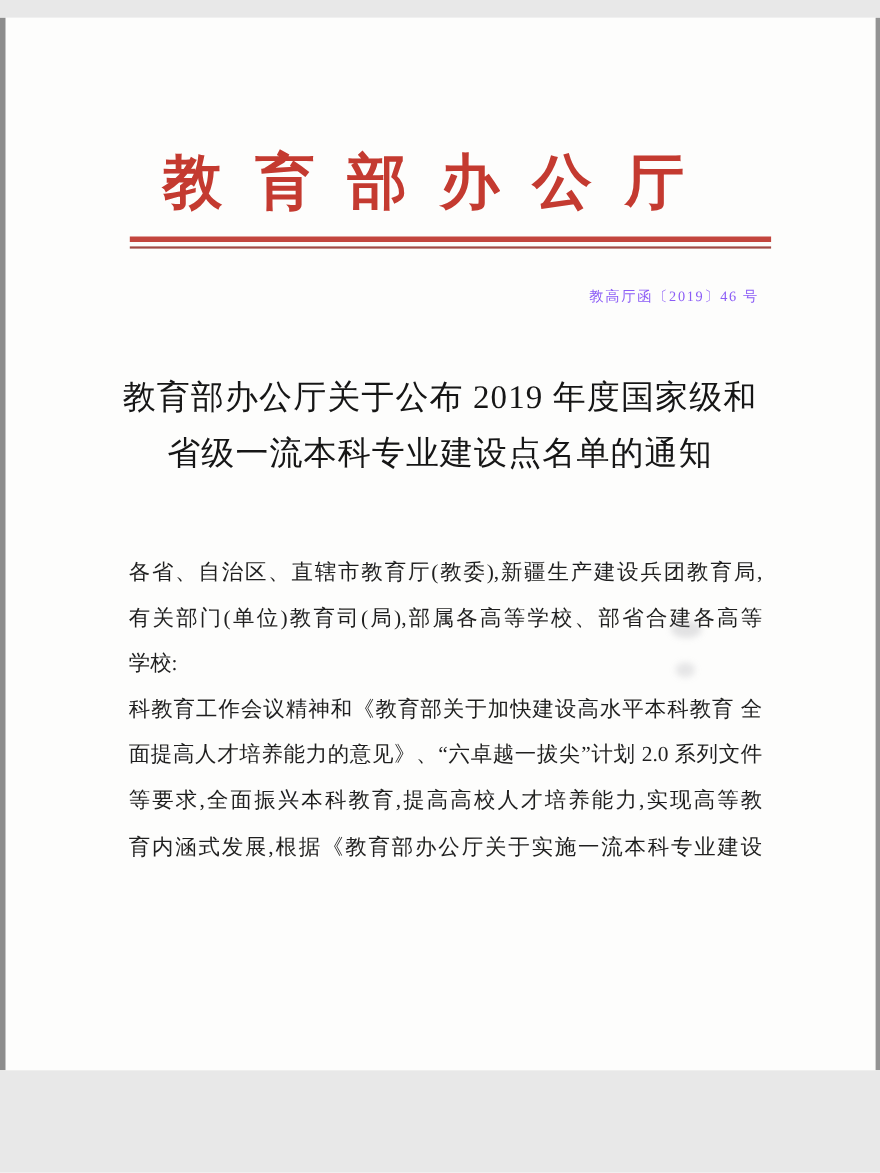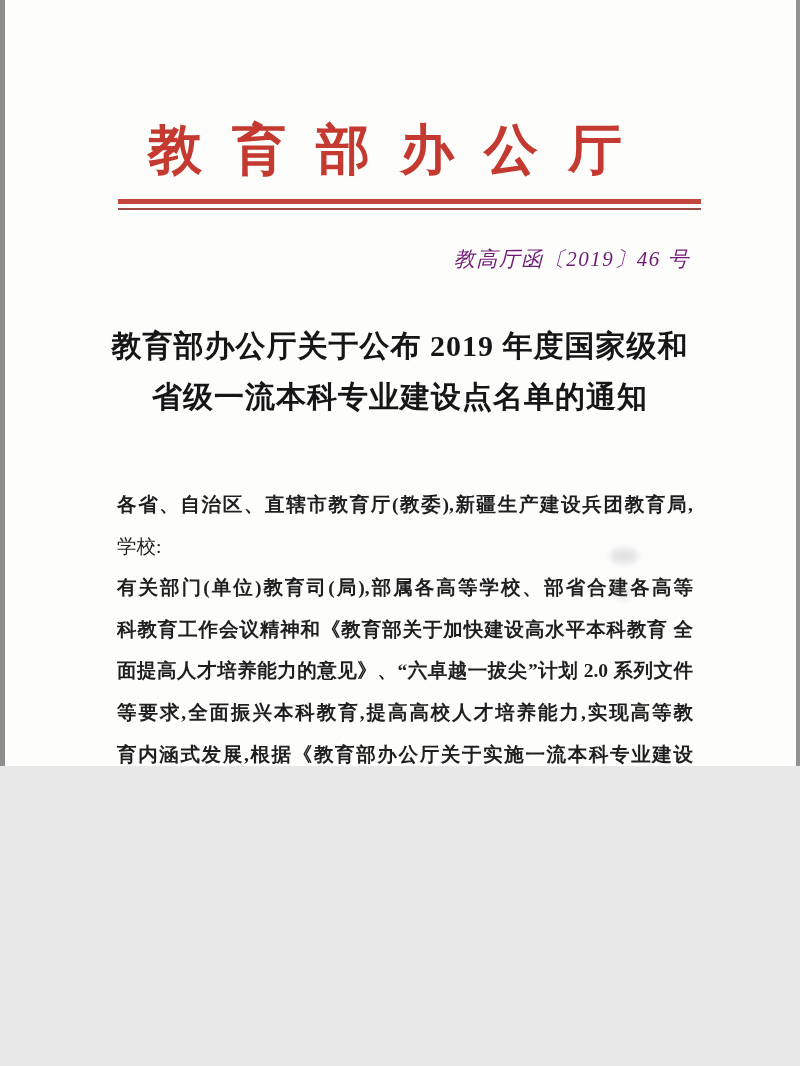--- a/index.html
+++ b/index.html
@@ -1,19 +1,19 @@
 <!DOCTYPE html>
 <html><head>
 <meta charset="utf-8">
 <style>
   html,body { margin:0; padding:0; background:#e8e8e8; }
   .page {
     position:relative;
-    width:800px; height:766px;
-    margin:0 auto;
+    width:800px; height:957px;
+    margin:16px auto;
     background:#fdfdfc;
     overflow:hidden;
     font-family:"Liberation Serif","DejaVu Serif",serif;
   }
   
   .edge-left  { position:absolute; left:0;  top:0; width:5px; height:100%; background:#8d8d8d; }
   .edge-right { position:absolute; right:0; top:0; width:4px; height:100%; background:#939393; }
 
   
   .letterhead {
@@ -23,36 +23,36 @@
     color:#c43a30;
     letter-spacing:30px;
     white-space:nowrap;
   }
   .sep { position:absolute; left:118px; top:199px; width:583px; }
   .sep-thick { height:5px; background:#c3463e; }
   .sep-thin  { height:2px; background:#a04a44; margin-top:4px; }
 
   .doc-number {
     position:absolute; top:245px; right:110px;
-    font-size:21px; letter-spacing:1.5px; color:#701a75;font-style:italic;
+    font-size:13px; letter-spacing:1.5px; color:#8b5cf6;
   }
 
   .title {
     position:absolute; top:320px; left:0; width:100%; margin:0;
     text-align:center;
-    font-size:30px; line-height:51px; font-weight:bold;
+    font-size:30px; line-height:51px; font-weight:normal;
     color:#161616; letter-spacing:1px;
   }
 
   .body-text {
     position:absolute; left:117px; top:484px; width:576px;
     font-size:19.5px; color:#1f1f1f;
   }
   .line { height:41.6px; line-height:41.6px; overflow:hidden; white-space:nowrap; }
-  .just { text-align:justify; text-align-last:justify; white-space:normal;font-weight:bold; }
+  .just { text-align:justify; text-align-last:justify; white-space:normal; }
   .indent { text-indent:39px; }
 
   
   .footer-sep { position:absolute; left:118px; top:994px; width:578px; }
   .footer-thin  { height:1.5px; background:#86474a; }
   .footer-thick { height:4.5px; background:#c4423c; margin-top:2.5px; }
 
   
   .smudge { position:absolute; border-radius:50%; filter:blur(3px); }
   .smudge-a { left:610px; top:548px; width:28px; height:16px; background:rgba(130,130,140,.22); }
@@ -76,22 +76,22 @@
 
   <div class="doc-number">教高厅函〔2019〕46 号</div>
 
   <h1 class="title">
     <span>教育部办公厅关于公布 2019 年度国家级和</span><br>
     <span>省级一流本科专业建设点名单的通知</span>
   </h1>
 
   <div class="body-text">
       <div class="line just">各省、自治区、直辖市教育厅(教委),新疆生产建设兵团教育局,</div>
+      <div class="line just">有关部门(单位)教育司(局),部属各高等学校、部省合建各高等</div>
       <div class="line">学校:</div>
-      <div class="line just">有关部门(单位)教育司(局),部属各高等学校、部省合建各高等</div>
       <div class="line just">科教育工作会议精神和《教育部关于加快建设高水平本科教育 全</div>
       <div class="line just">面提高人才培养能力的意见》、“六卓越一拔尖”计划 2.0 系列文件</div>
       <div class="line just">等要求,全面振兴本科教育,提高高校人才培养能力,实现高等教</div>
       <div class="line just">育内涵式发展,根据《教育部办公厅关于实施一流本科专业建设</div>
     </div>
 
   <div class="footer-sep">
     <div class="footer-thin"></div>
     <div class="footer-thick"></div>
   </div>

